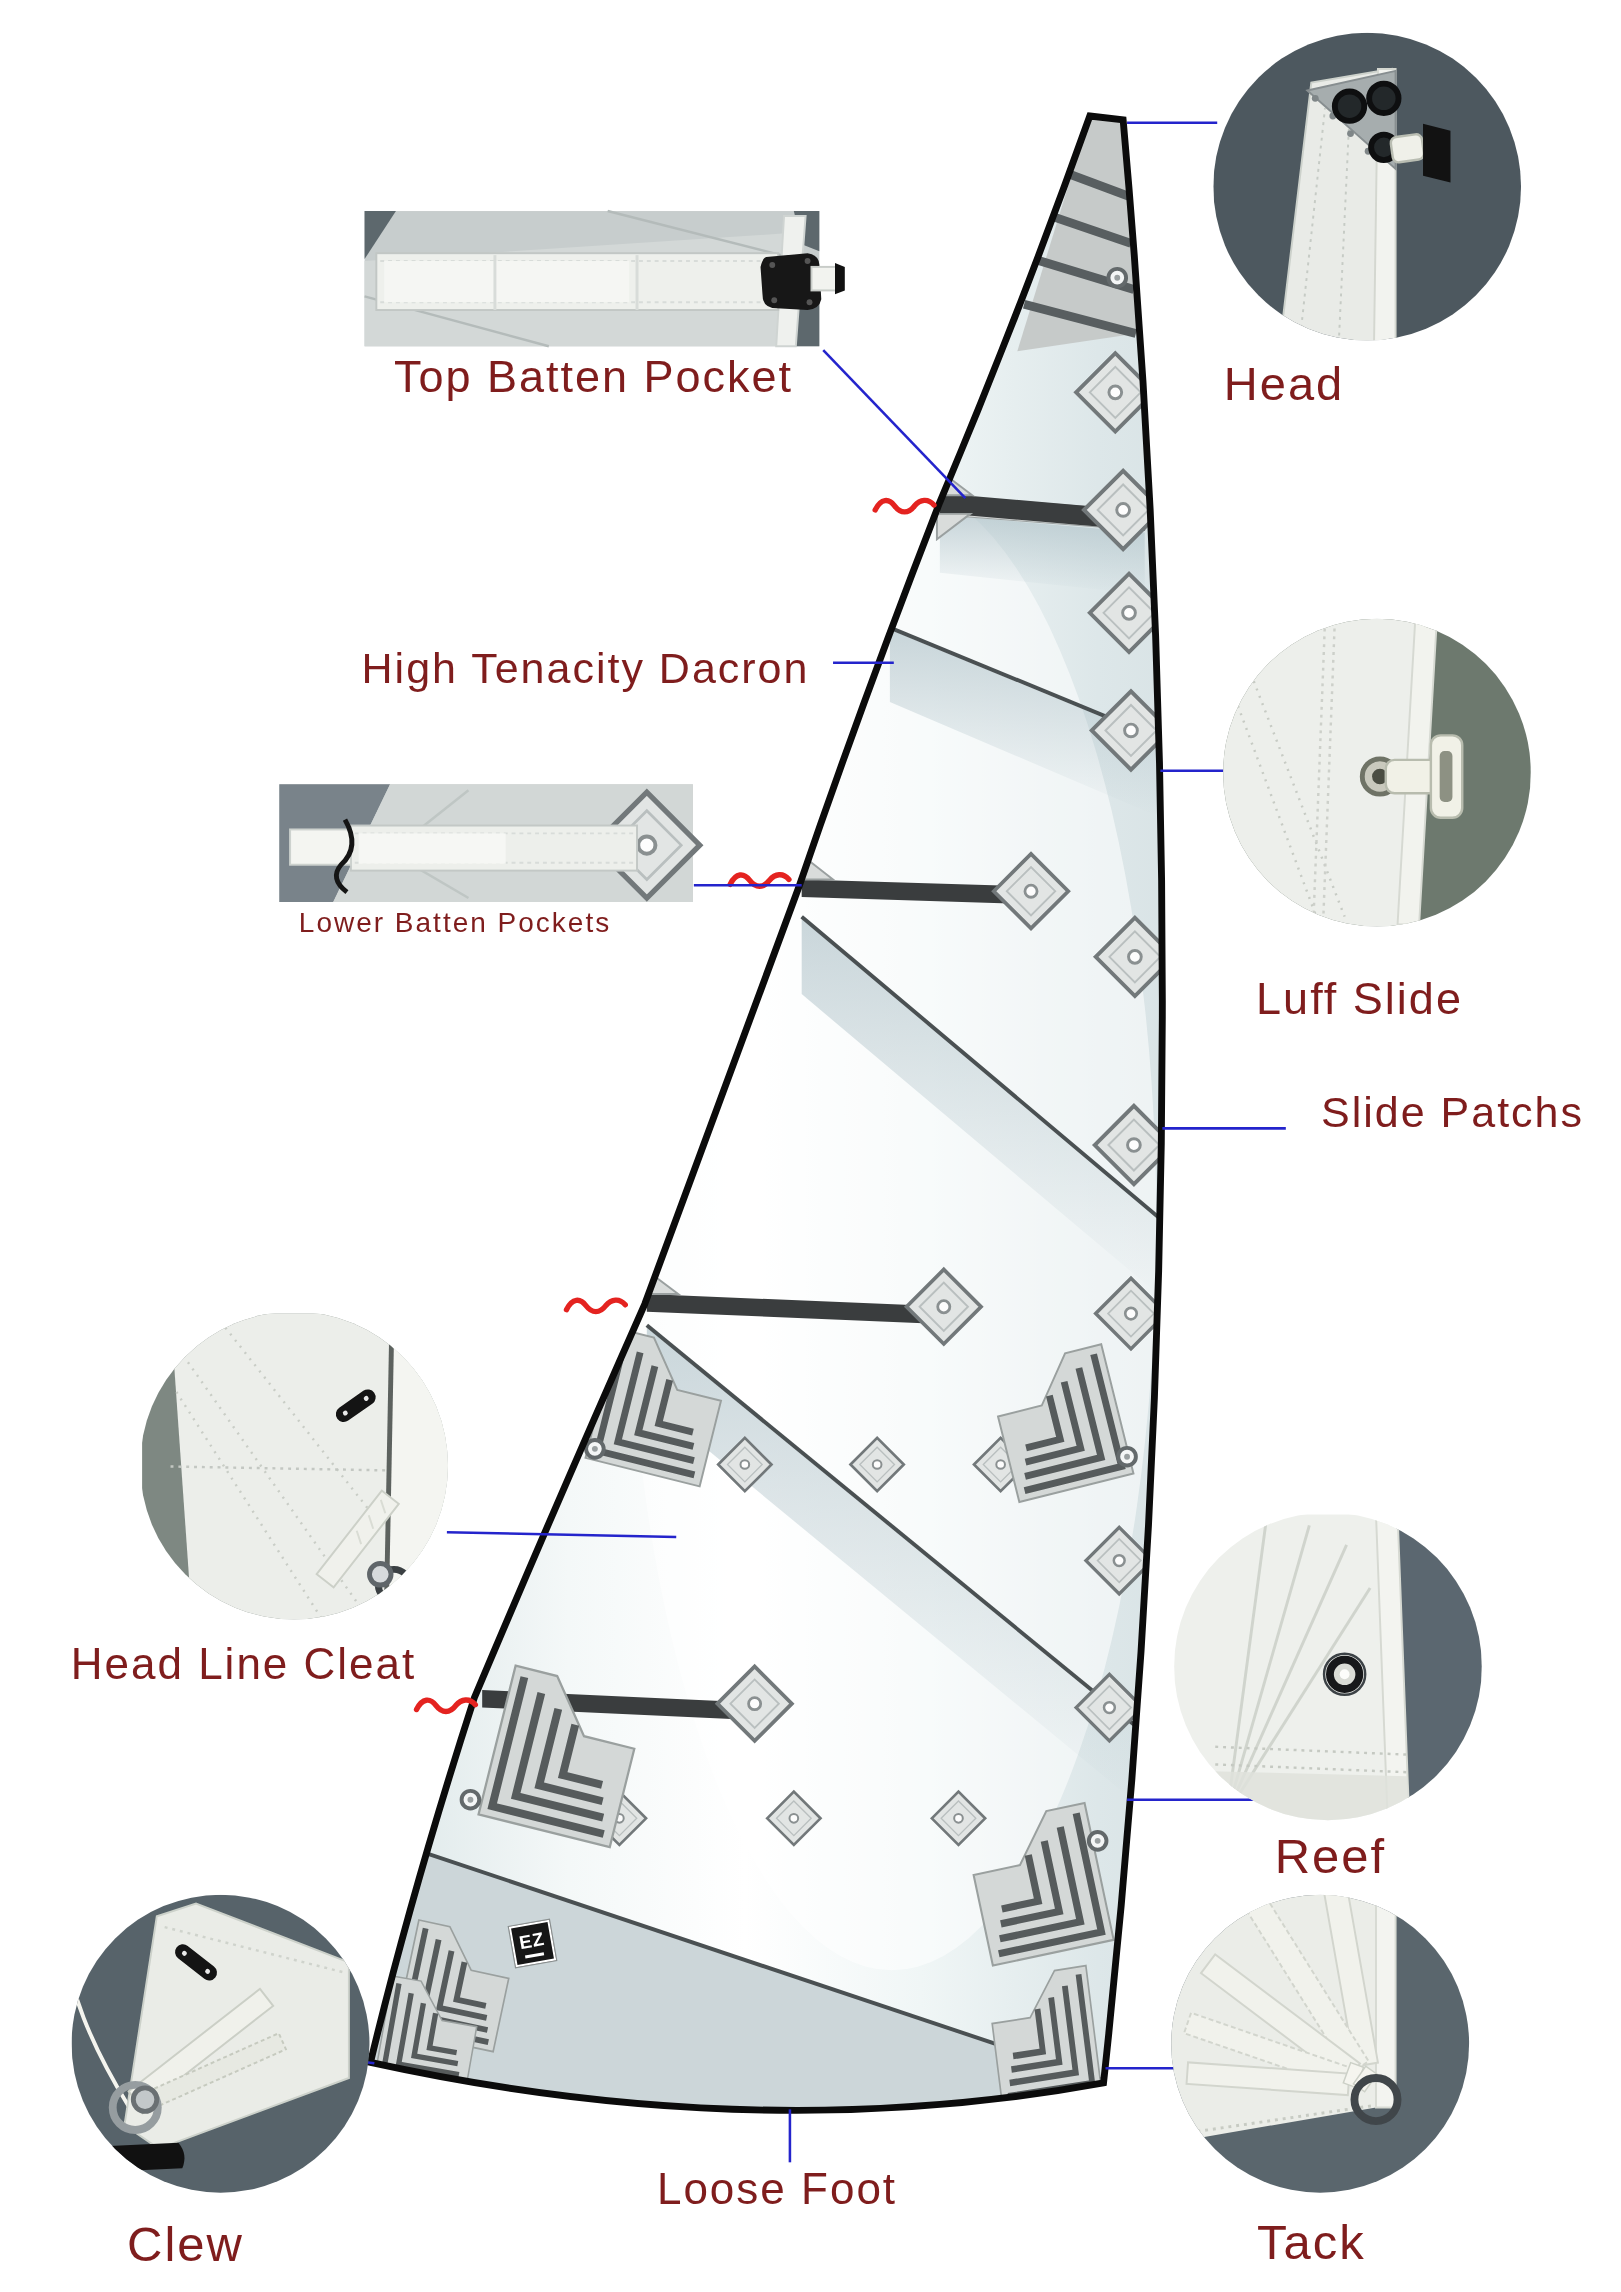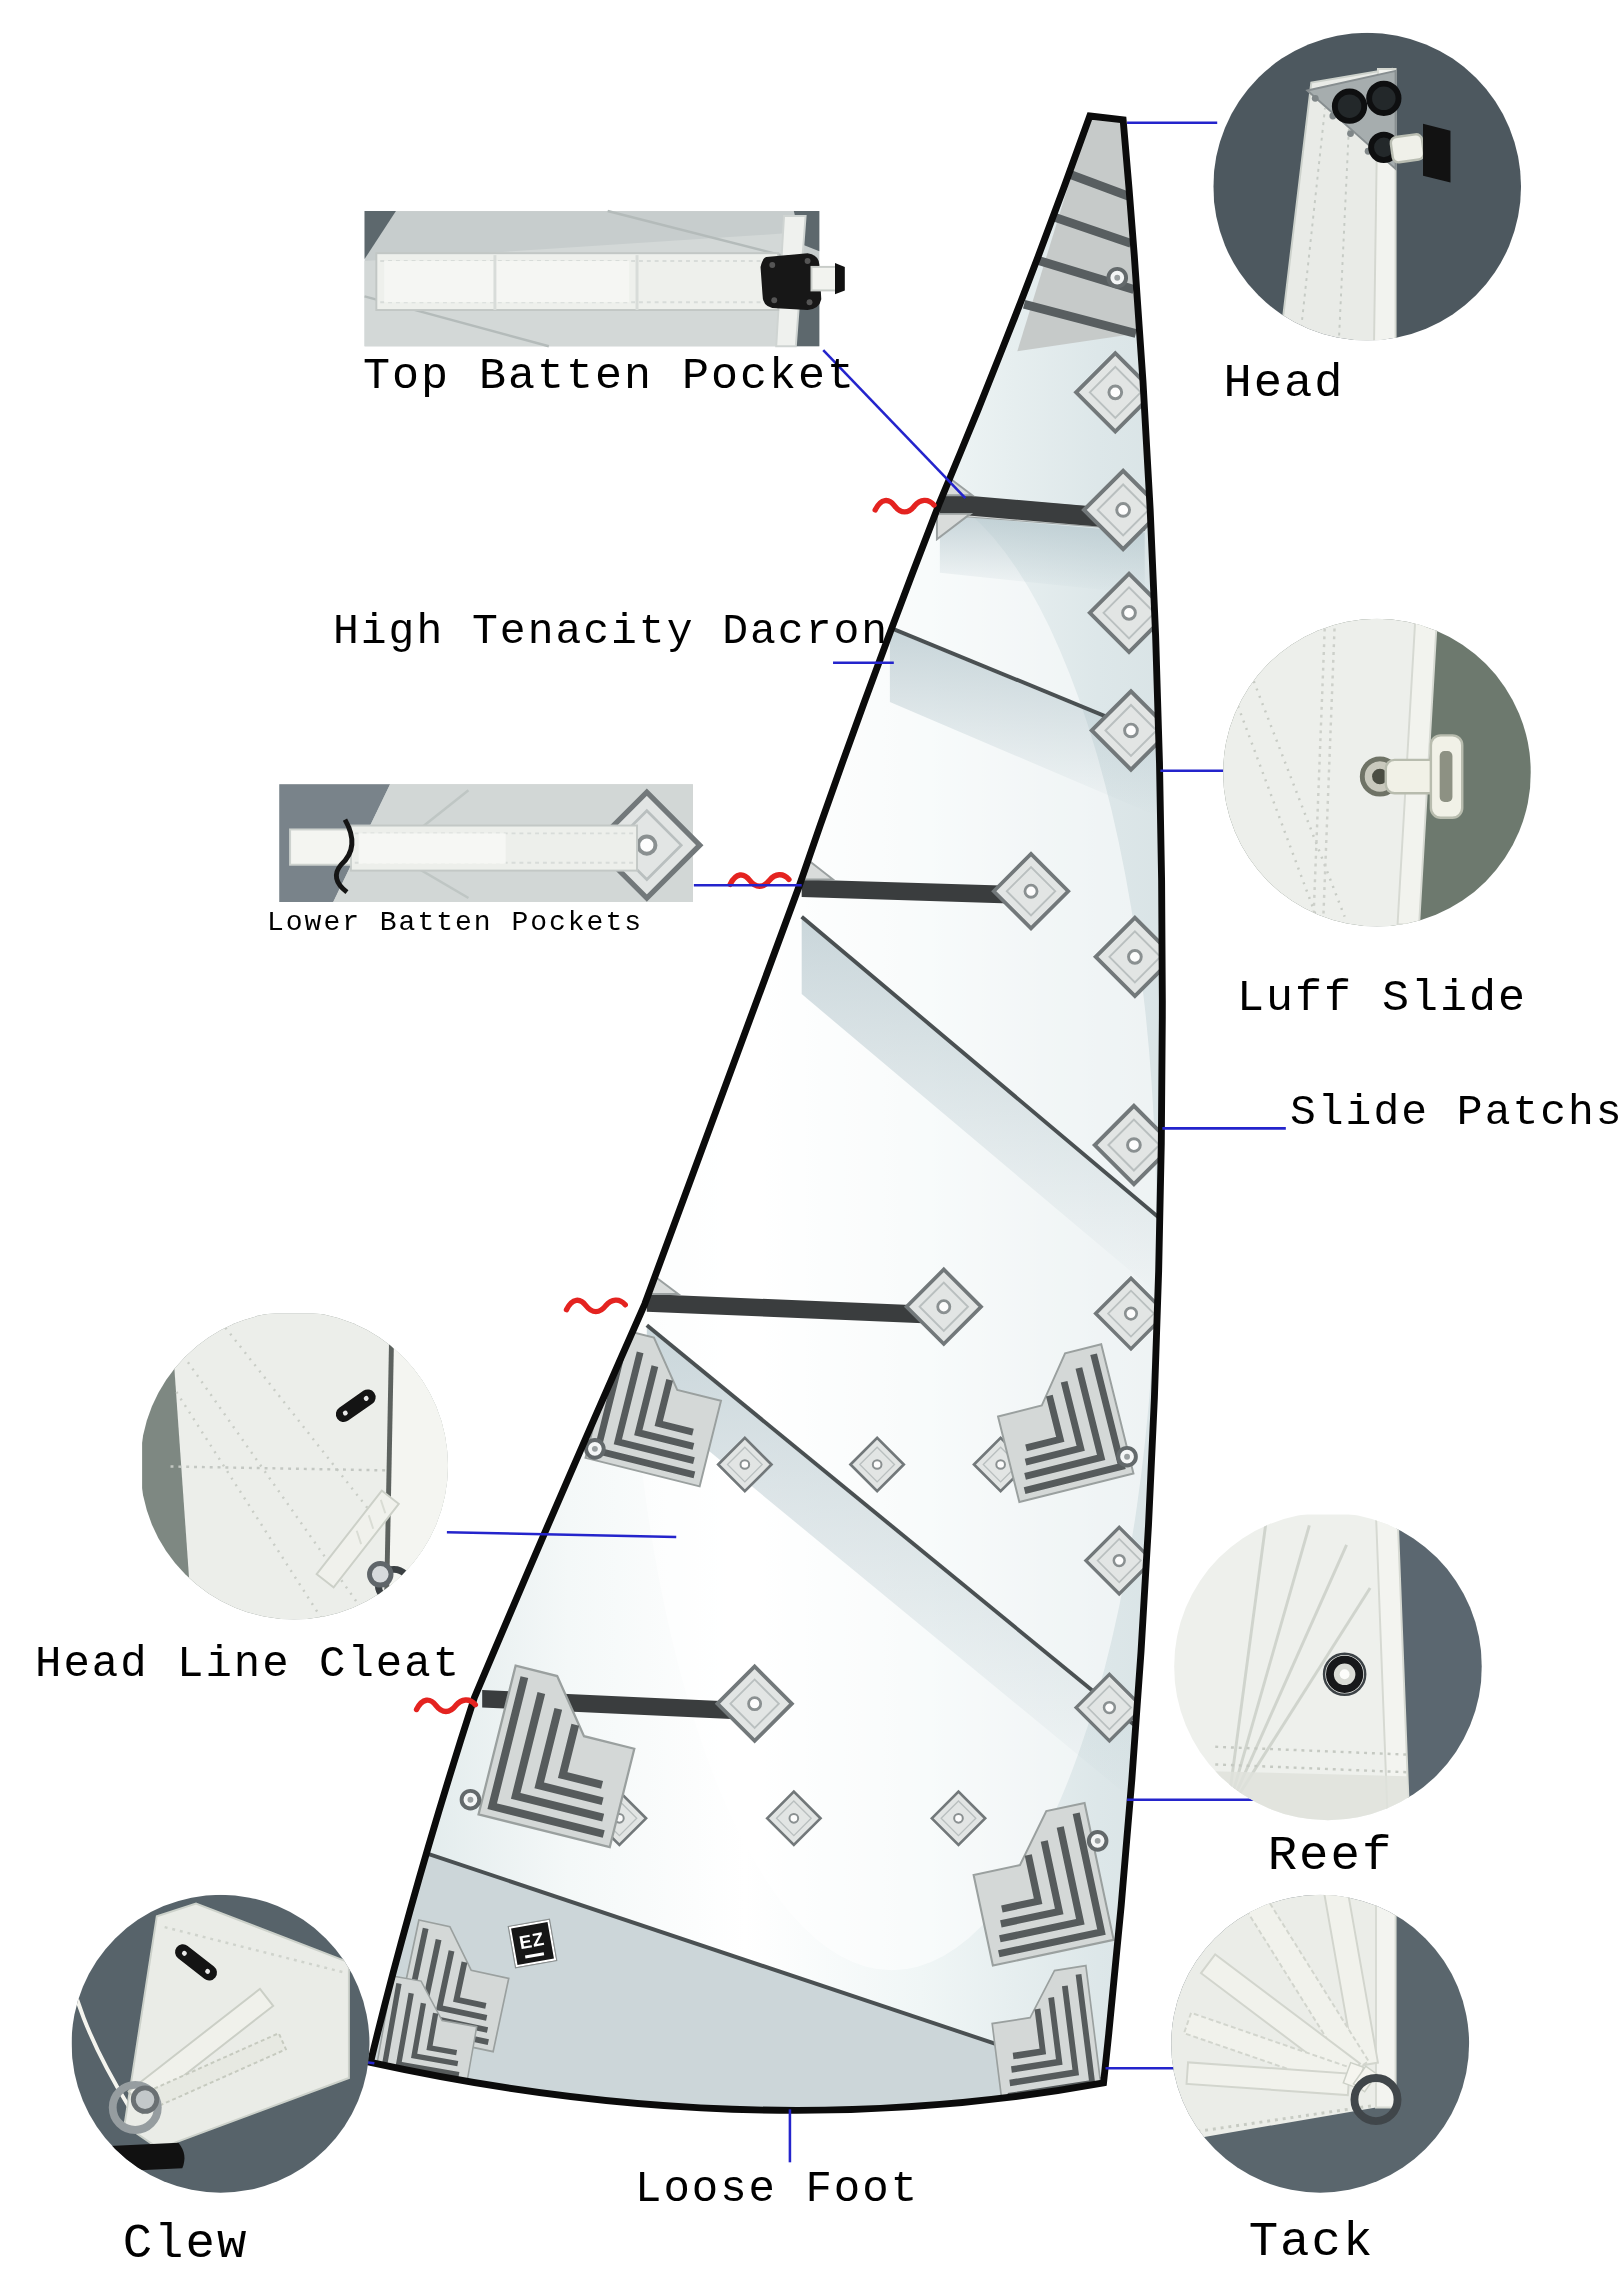--- a/index.html
+++ b/index.html
@@ -1,20 +1,20 @@
 <!DOCTYPE html>
 <html><head>
 <meta charset="utf-8">
 <style>
   html,body{margin:0;padding:0;background:#ffffff;}
   .stage{position:relative;width:1621px;height:2293px;overflow:hidden;background:#ffffff;
          font-family:"Liberation Sans", sans-serif;}
   .stage svg{position:absolute;left:0;top:0;}
-  .lbl{position:absolute;color:#000000;letter-spacing:2px;text-align:center;
-       font-family:Liberation Mono, monospace;line-height:1.05;white-space:nowrap;}
+  .lbl{position:absolute;color:#7f1d1d;letter-spacing:2px;text-align:center;
+       font-family:Liberation Sans, sans-serif;line-height:1.05;white-space:nowrap;}
   .ez{position:absolute;left:512px;top:1923px;width:37px;height:37px;background:#161616;
       border:2.9px solid #ffffff;box-shadow:0 0 0 1px #8a9090;transform:rotate(-10deg);
       display:flex;flex-direction:column;align-items:center;justify-content:center;}
   .ez .t{color:#ffffff;font-weight:bold;font-size:18.6px;letter-spacing:1px;}
   .ez .bar{width:19.6px;height:2.9px;background:#ffffff;margin-top:2px;}
 </style>
 </head>
 <body>
 
 <div class="stage">
@@ -336,21 +336,21 @@
   </g>
   <line x1="1198" y1="2178" x2="1402" y2="2148" stroke="#c7cbc3" stroke-width="3" stroke-dasharray="3,5"></line>
   <rect x="1374" y="2106" width="14" height="22" fill="#f5f5ef" stroke="#ccd0c7" stroke-width="1.5" transform="rotate(20 1381 2117)"></rect>
   <rect x="1386" y="2110" width="14" height="22" fill="#f5f5ef" stroke="#ccd0c7" stroke-width="1.5" transform="rotate(35 1393 2121)"></rect>
   <circle cx="1404" cy="2142" r="22" fill="none" stroke="#40464a" stroke-width="8"></circle>
 </g>
 </svg>
 
 <div class="lbl" style="left:363px;top:353px;width:461px;font-size:45px;">Top Batten Pocket</div>
 <div class="lbl" style="left:1196px;top:359px;width:176px;font-size:47px;">Head</div>
-<div class="lbl" style="left:333px;top:609px;width:505px;font-size:43px;">High Tenacity Dacron</div>
+<div class="lbl" style="left:333px;top:646px;width:505px;font-size:43px;">High Tenacity Dacron</div>
 <div class="lbl" style="left:227px;top:908px;width:456px;font-size:28px;">Lower Batten Pockets</div>
 <div class="lbl" style="left:1237px;top:939px;width:245px;font-size:45px;margin-top:36px;">Luff Slide</div>
 <div class="lbl" style="left:1290px;top:1090px;width:294px;font-size:43px;text-align:right;">Slide Patchs</div>
 <div class="lbl" style="left:35px;top:1641px;width:417px;font-size:44px;">Head Line Cleat</div>
 <div class="lbl" style="left:1257px;top:1831px;width:147px;font-size:49px;">Reef</div>
 <div class="lbl" style="left:112px;top:2219px;width:147px;font-size:49px;">Clew</div>
 <div class="lbl" style="left:635px;top:2166px;width:284px;font-size:44px;">Loose Foot</div>
 <div class="lbl" style="left:1233px;top:2217px;width:157px;font-size:49px;">Tack</div>
 
 <div class="ez">

